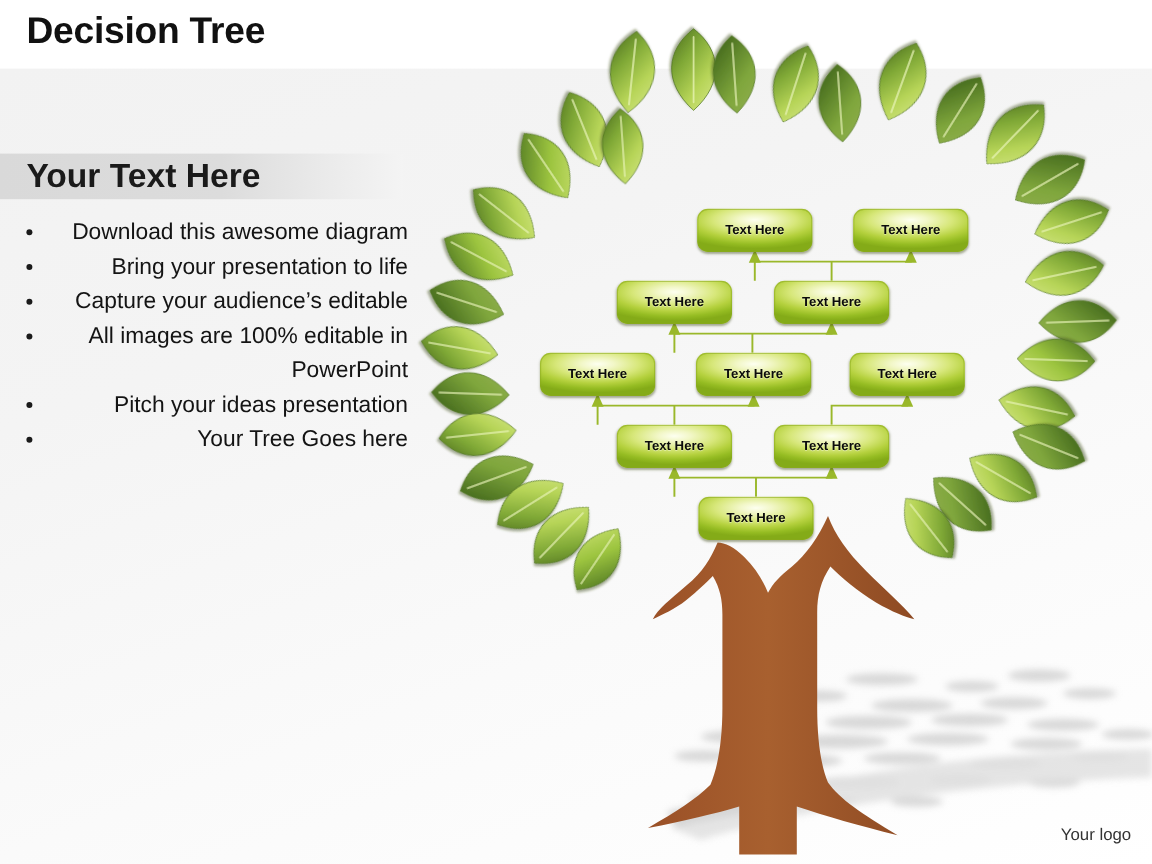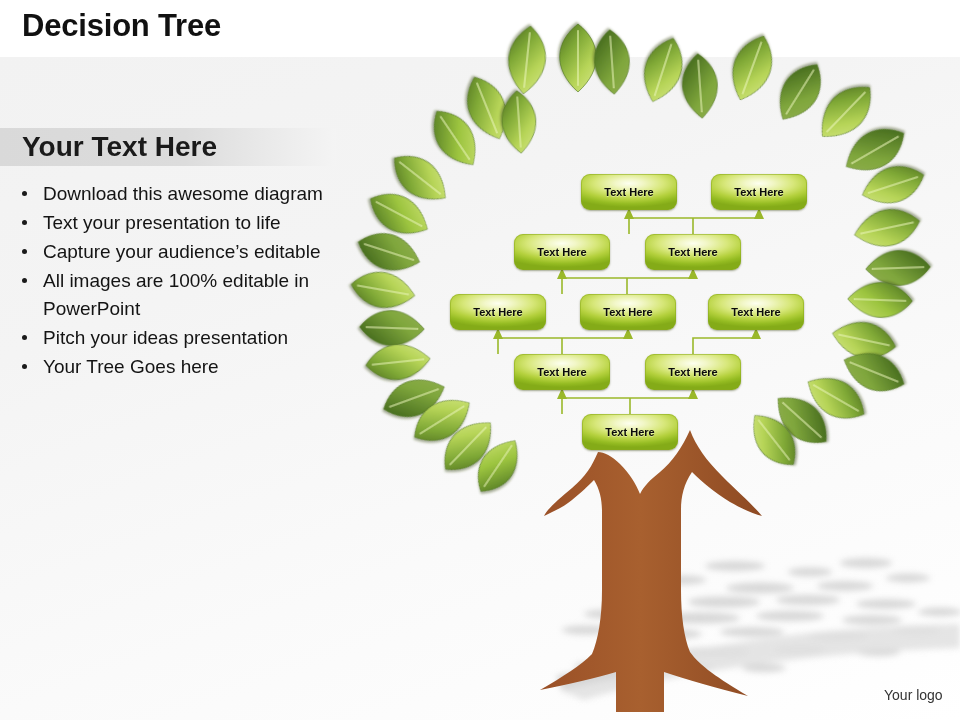--- a/index.html
+++ b/index.html
@@ -1,21 +1,21 @@
 <!DOCTYPE html>
 <html><head>
 <meta charset="utf-8">
 <style>
   html,body{margin:0;padding:0;}
   body{
     width:960px;height:720px;overflow:hidden;position:relative;
     font-family:"Liberation Sans", sans-serif;
     background:#ffffff;
   }
-  #slide{position:absolute;inset:0;width:960px;height:720px;overflow:hidden;}
+  #slide{position:absolute;inset:0;width:960px;height:720px;overflow:hidden;text-align:right;}
 
   
   .band-body{
     position:absolute;left:0;top:57px;width:960px;height:663px;
     background:linear-gradient(160deg,#f2f2f2 0%,#f4f4f4 30%,#fafafa 65%,#ffffff 100%);
   }
   .band-header{
     position:absolute;left:0;top:0;width:960px;height:57px;background:#ffffff;
   }
 
@@ -79,21 +79,21 @@
   <div class="band-body"></div>
   <div class="band-header"></div>
 
   <div class="title">Decision Tree</div>
 
   <div class="panel-head"></div>
   <div class="panel-head-label">Your Text Here</div>
 
   <ul class="bullets" id="bullet-list">
       <li>Download this awesome diagram</li>
-      <li>Text your presentation to life</li>
+      <li>Bring your presentation to life</li>
       <li>Capture your audience’s editable</li>
       <li>All images are 100% editable in PowerPoint</li>
       <li>Pitch your ideas presentation</li>
       <li>Your Tree Goes here</li>
     </ul>
 
   <svg id="diagram" viewBox="0 0 960 720">
     <defs>
       <linearGradient id="leafA" x1="0%" y1="0%" x2="72%" y2="100%">
         <stop offset="0%" stop-color="#d7e88a"></stop>

